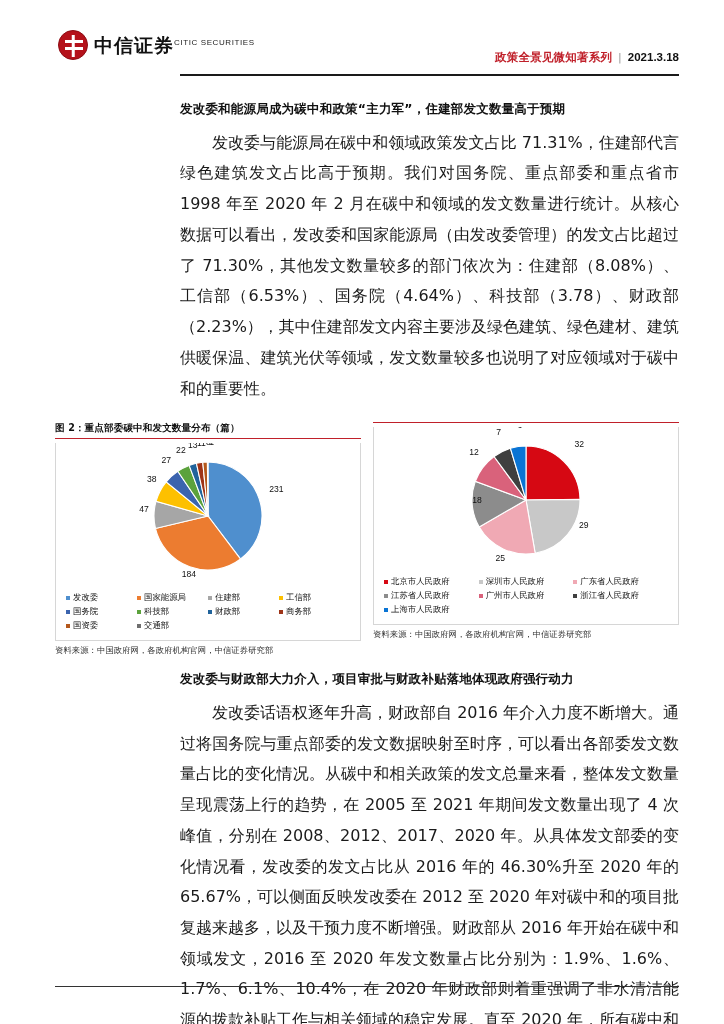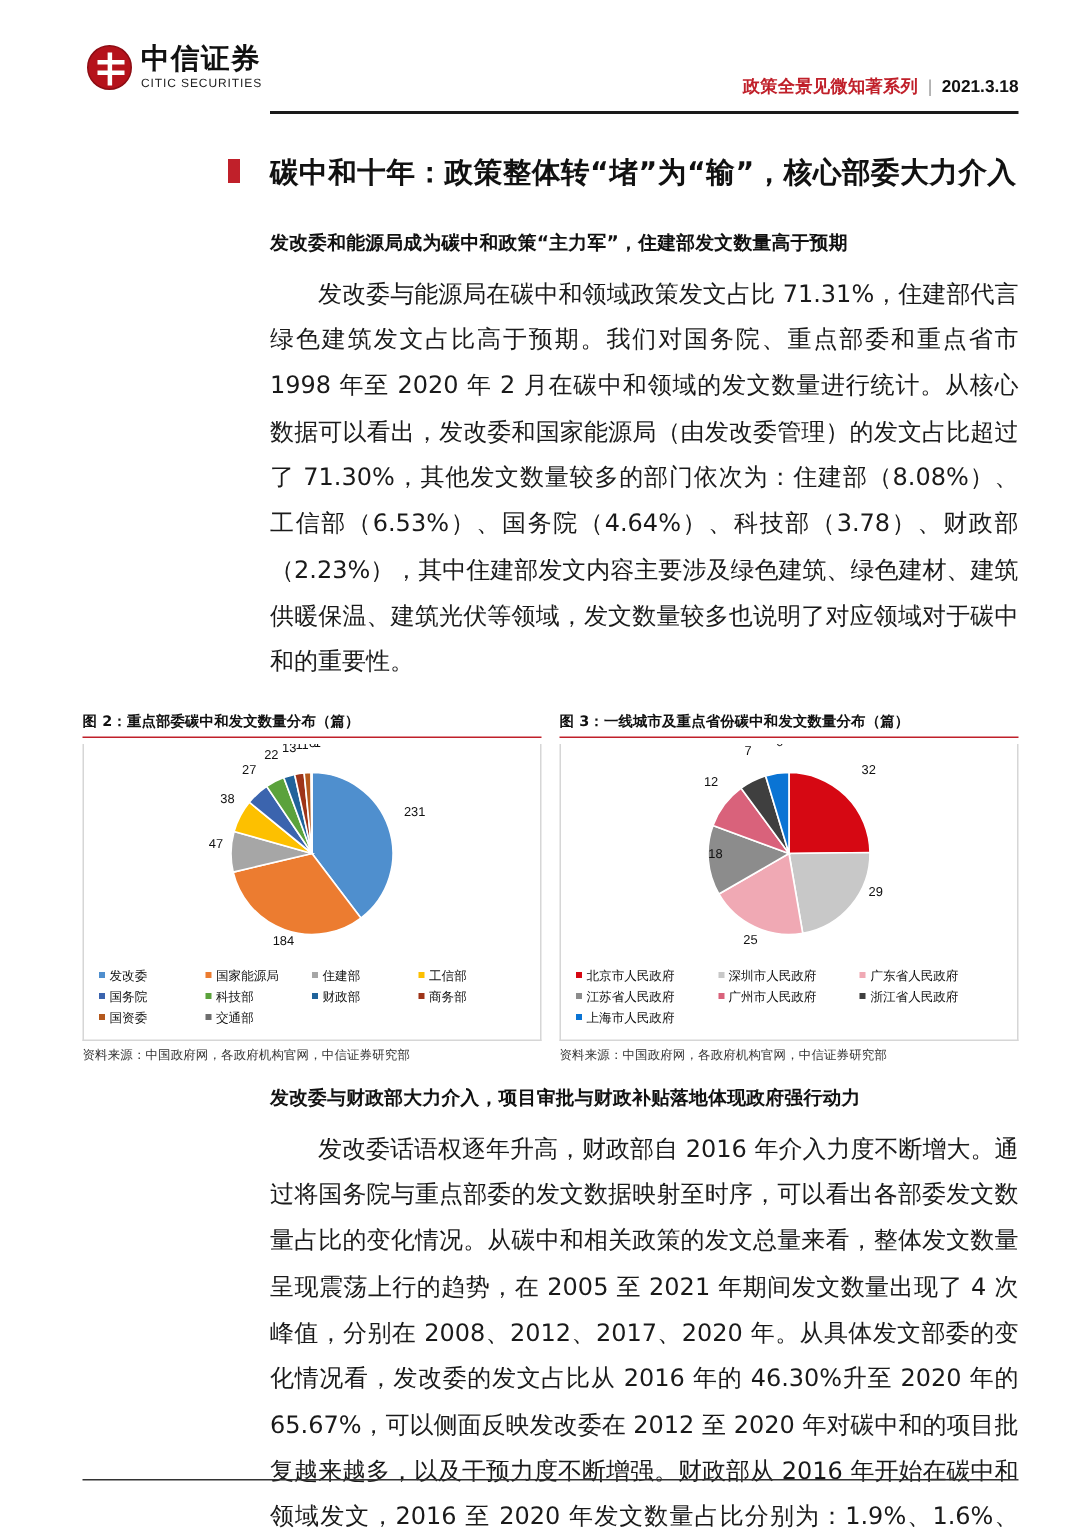--- a/index.html
+++ b/index.html
@@ -22,21 +22,21 @@
   }
   .logo-mark::before {
     content: ""; position: absolute; left: 50%; top: 4px;
     width: 2.5px; height: 22px; background: #fff; transform: translateX(-50%);
   }
   .logo-mark::after {
     content: ""; position: absolute; left: 6px; top: 9px;
     width: 18px; height: 2.5px; background: #fff;
     box-shadow: 0 7px 0 #fff;
   }
-  .logo-text { display: flex; flex-direction: column; line-height: 1; }
+  .logo-text { display: flex; flex-direction: row; line-height: 1; }
   .logo-cn { font-size: 19px; font-weight: bold; letter-spacing: 1px; color: #111; font-family: "DejaVu Sans", sans-serif; }
   .logo-en { font-size: 8px; letter-spacing: 0.6px; color: #222; margin-top: 3px; font-family: "Liberation Sans", sans-serif; }
 
   .header-right { position: absolute; right: 45px; top: 50px; display: flex; align-items: baseline; gap: 6px; }
   .hr-series { font-size: 11.5px; font-weight: bold; color: #c0202a; letter-spacing: 0.2px; }
   .hr-sep { font-size: 11px; color: #999; }
   .hr-date { font-size: 11.5px; font-weight: bold; color: #111; font-family: "Liberation Sans", sans-serif; }
   .header-rule { position: absolute; left: 180px; right: 45px; top: 74px; height: 2px; background: #1a1a1a; }
 
   
@@ -123,24 +123,20 @@
       </div>
     </div>
     <div class="header-right">
       <span class="hr-series">政策全景见微知著系列</span>
       <span class="hr-sep">|</span>
       <span class="hr-date">2021.3.18</span>
     </div>
     <div class="header-rule"></div>
   </div>
 
-  <div class="title-block">
-    <span class="title-bullet"></span>
-    <div class="title-text">碳中和十年：政策整体转“堵”为“输”，核心部委大力介入</div>
-  </div>
 
   <div class="subhead">发改委和能源局成为碳中和政策“主力军”，住建部发文数量高于预期</div>
   <div class="para">发改委与能源局在碳中和领域政策发文占比 71.31%，住建部代言绿色建筑发文占比高于预期。我们对国务院、重点部委和重点省市 1998 年至 2020 年 2 月在碳中和领域的发文数量进行统计。从核心数据可以看出，发改委和国家能源局（由发改委管理）的发文占比超过了 71.30%，其他发文数量较多的部门依次为：住建部（8.08%）、工信部（6.53%）、国务院（4.64%）、科技部（3.78）、财政部（2.23%），其中住建部发文内容主要涉及绿色建筑、绿色建材、建筑供暖保温、建筑光伏等领域，发文数量较多也说明了对应领域对于碳中和的重要性。</div>
 
   <div class="charts">
 
     <div class="chart-box">
       <div class="chart-title">图 2：重点部委碳中和发文数量分布（篇）</div>
       <div class="chart-rule"></div>
       <div class="chart-frame">
@@ -210,21 +206,20 @@
             <div class="legend-item">
               <span class="legend-swatch" style="background: rgb(110, 110, 110);"></span>
               <span>交通部</span>
             </div>
           </div>
       </div>
       <div class="source">资料来源：中国政府网，各政府机构官网，中信证券研究部</div>
     </div>
 
     <div class="chart-box">
-      <div class="chart-title">图 3：一线城市及重点省份碳中和发文数量分布（篇）</div>
       <div class="chart-rule"></div>
       <div class="chart-frame">
         <div class="pie-area">
           <svg class="pie-svg" id="pie3" width="180" height="138" viewBox="0 0 180 138">
               <path d="M 90 69 L 90 15 A 54 54 0 0 1 143.9959966945163 68.34247360069213 Z" fill="#d60813" stroke="#ffffff" stroke-width="1.1"></path>
               <path d="M 90 69 L 143.9959966945163 68.34247360069213 A 54 54 0 0 1 99.16107391239937 122.21724086019074 Z" fill="#c8c8c8" stroke="#ffffff" stroke-width="1.1"></path>
               <path d="M 90 69 L 99.16107391239937 122.21724086019074 A 54 54 0 0 1 43.23462819564031 96 Z" fill="#f0a9b4" stroke="#ffffff" stroke-width="1.1"></path>
               <path d="M 90 69 L 43.23462819564031 96 A 54 54 0 0 1 39.3319805395599 50.32510230398937 Z" fill="#8c8c8c" stroke="#ffffff" stroke-width="1.1"></path>
               <path d="M 90 69 L 39.3319805395599 50.32510230398937 A 54 54 0 0 1 58.04718844403808 25.4681974452104 Z" fill="#d9627b" stroke="#ffffff" stroke-width="1.1"></path>
               <path d="M 90 69 L 58.04718844403808 25.4681974452104 A 54 54 0 0 1 74.44264863427718 17.28956760494608 Z" fill="#3f3f3f" stroke="#ffffff" stroke-width="1.1"></path>

